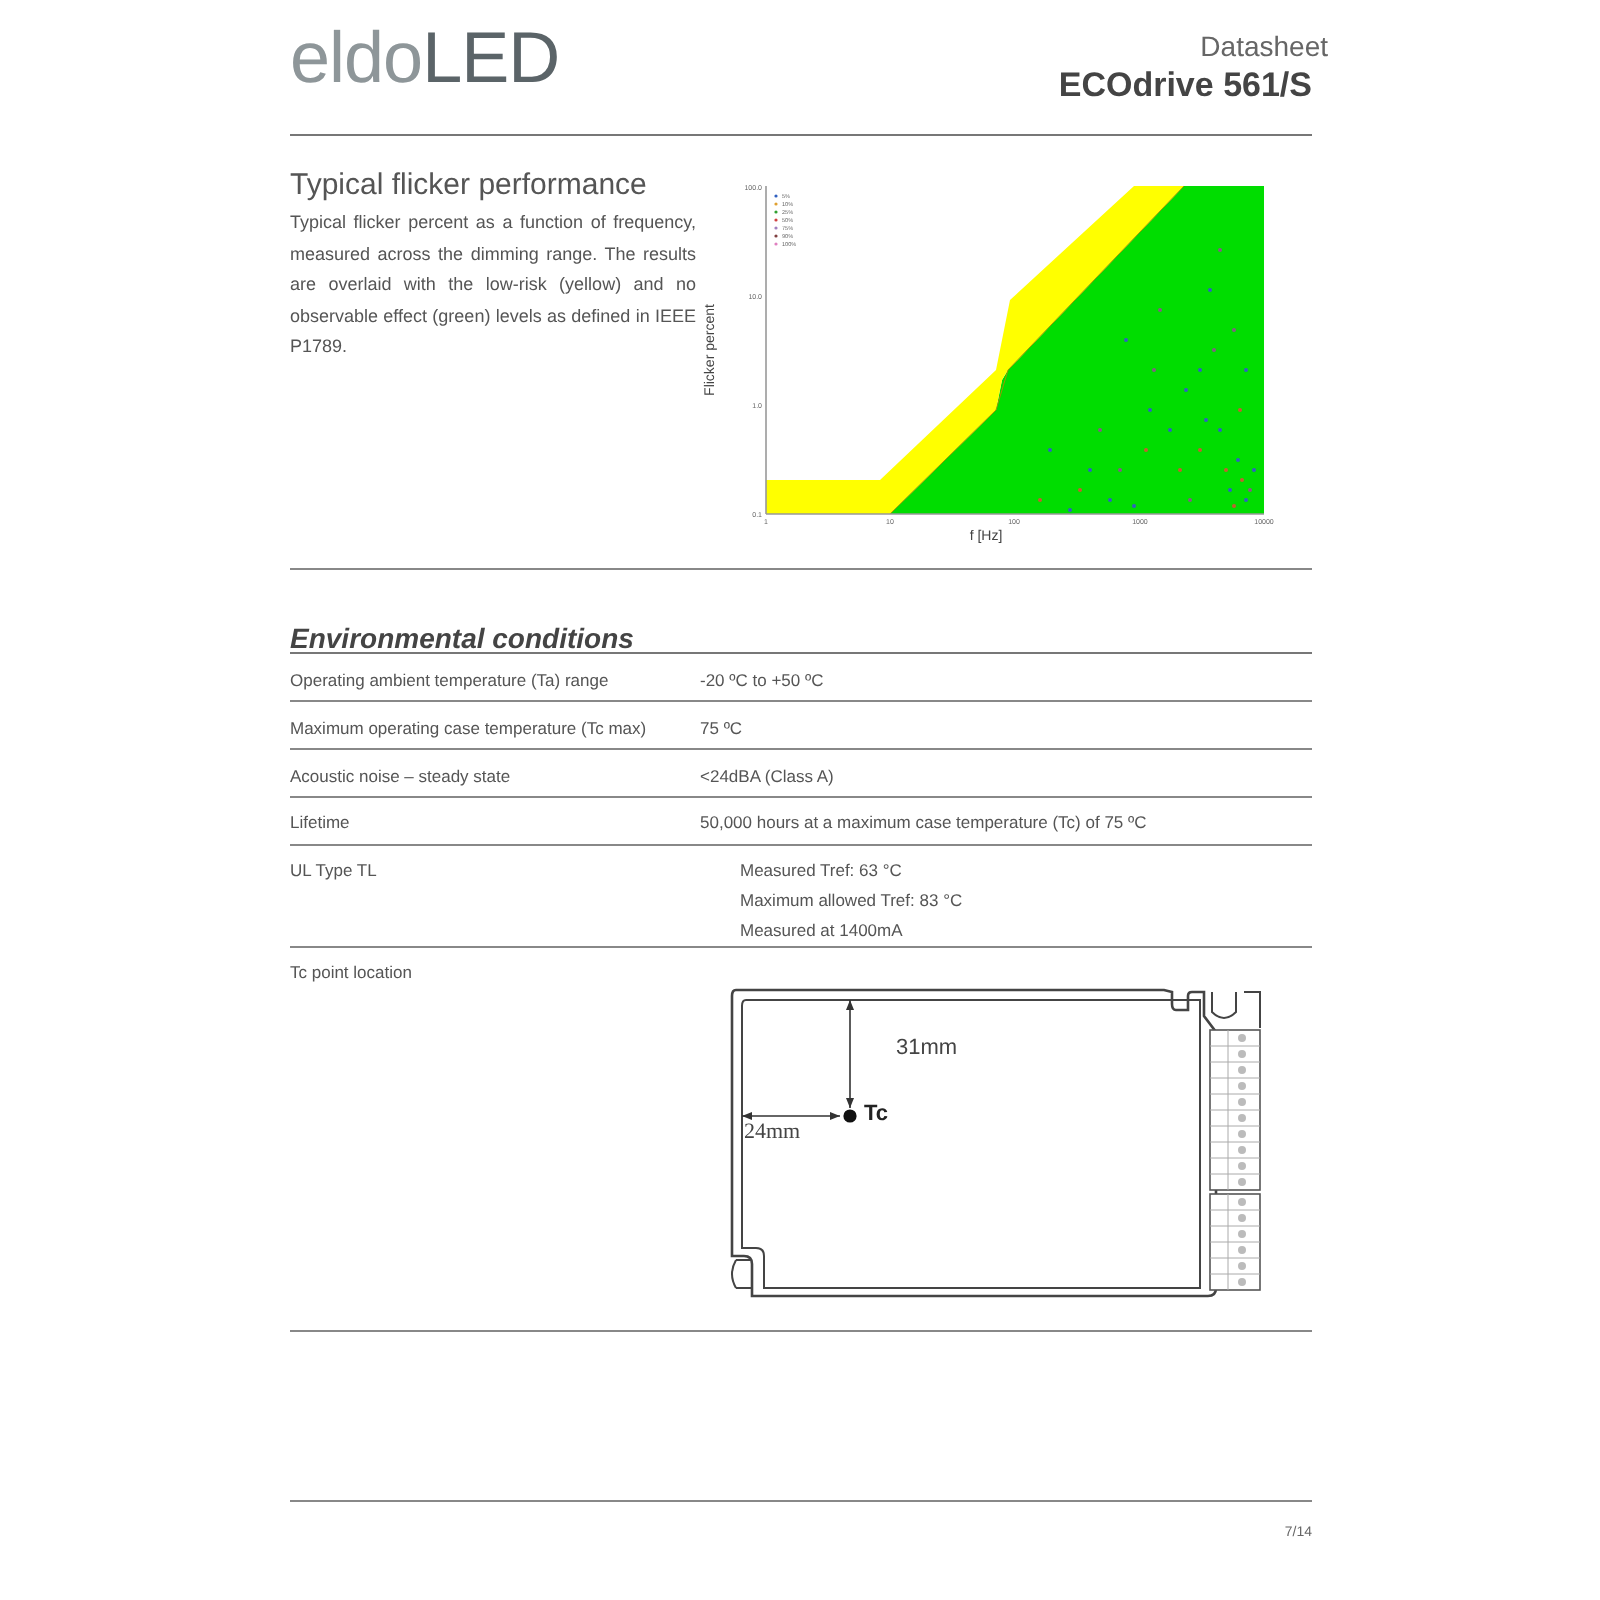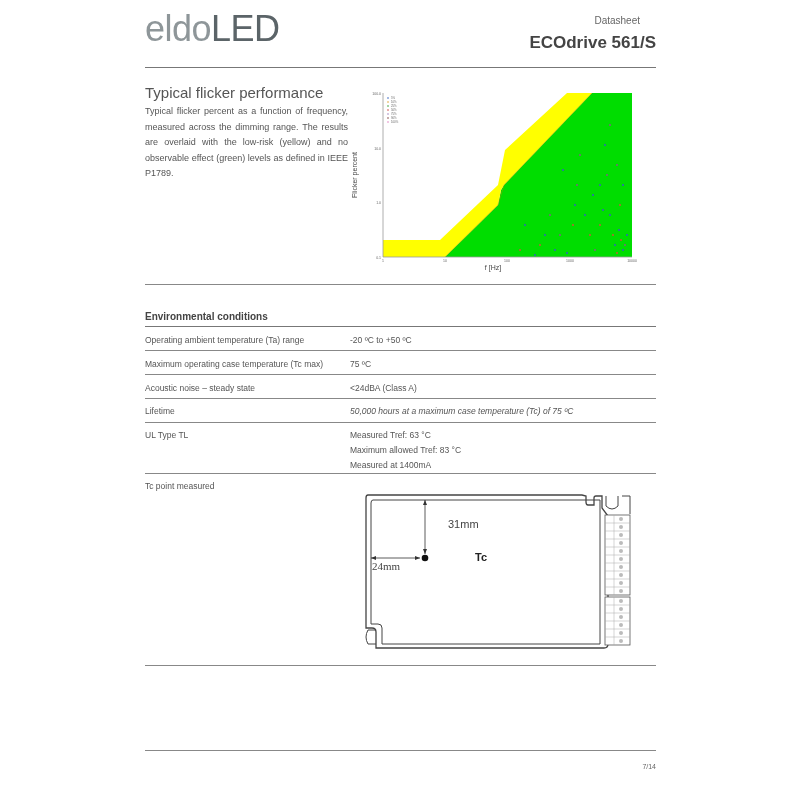--- a/index.html
+++ b/index.html
@@ -1,27 +1,27 @@
 <!DOCTYPE html>
 <html><head>
 <meta charset="utf-8">
 <style>
   html, body { margin:0; padding:0; background:#fff; }
   body { width:800px; height:800px; position:relative; font-family:"Liberation Sans", sans-serif; color:#555; overflow:hidden; }
   .logo { position:absolute; left:145px; top:8px; font-size:36px; letter-spacing:-0.5px; }
   .logo .l1 { color:#8e9699; }
   .logo .l2 { color:#5b6468; }
-  .hdr-sub { position:absolute; right:160px; top:15px; font-size:10px; color:#666;margin-left:45px; }
+  .hdr-sub { position:absolute; right:136px; top:15px; font-size:14px; color:#666;margin-left:45px; }
   .hdr-title { position:absolute; right:144px; top:33px; font-size:17px; font-weight:bold; color:#444; }
   .rule { position:absolute; left:145px; width:511px; height:1px; background:#777; }
   .rule.thin { background:#888; }
   .sec-label { position:absolute; left:145px; font-size:15px; color:#555; }
   .para { position:absolute; left:145px; top:104px; width:203px; font-size:9px; line-height:15.5px; text-align:justify; color:#555; }
   .chart { position:absolute; left:345px; top:85px; width:300px; height:190px; }
-  .env-title { position:absolute; left:145px; top:311px; font-size:10px; font-weight:bold; color:#444; }
+  .env-title { position:absolute; left:145px; top:311px; font-size:14px; font-weight:bold; color:#444;font-style:italic; }
   .row { position:absolute; left:145px; width:511px; font-size:8.5px; color:#555; }
   .row .k { position:absolute; left:0; }
   .row .v { position:absolute; left:205px; line-height:15px; }
   .pgnum { position:absolute; right:144px; top:763px; font-size:7px; color:#666; }
   .diagram { position:absolute; left:362px; top:490px; width:280px; height:162px; }
 </style>
 </head>
 <body>
 
 <div class="logo"><span class="l1">eldo</span><span class="l2">LED</span></div>
@@ -140,36 +140,36 @@
 <div class="rule thin" style="top:374px;"></div>
 
 <div class="row" style="top:383px;">
   <span class="k">Acoustic noise – steady state</span>
   <span class="v" style="top:-2px;">&lt;24dBA (Class A)</span>
 </div>
 <div class="rule thin" style="top:398px;"></div>
 
 <div class="row" style="top:406px;">
   <span class="k">Lifetime</span>
-  <span class="v" style="top:-2px;font-style:italic;">50,000 hours at a maximum case temperature (Tc) of 75 ºC</span>
+  <span class="v" style="top:-2px;">50,000 hours at a maximum case temperature (Tc) of 75 ºC</span>
 </div>
 <div class="rule thin" style="top:422px;"></div>
 
 <div class="row" style="top:430px;">
   <span class="k">UL Type TL</span>
-  <div class="v" style="top:-2px;">
+  <div class="v" style="top:-2px;margin-left:20px;">
     <div>Measured Tref: 63 °C</div>
     <div>Maximum allowed Tref: 83 °C</div>
     <div>Measured at 1400mA</div>
   </div>
 </div>
 <div class="rule thin" style="top:473px;"></div>
 
 <div class="row" style="top:481px;">
-  <span class="k">Tc point measured</span>
+  <span class="k">Tc point location</span>
 </div>
 
 <div class="diagram">
   <svg width="280" height="162" viewBox="0 0 280 162">
 
     <path d="M6,5 Q4,5 4,8 L4,138 L10,138 Q14,138 14,142 L14,158 L242,158 Q246,158 246,154 L246,26 L240,18 L240,6 L234,6 Q232,6 232,8 L232,15 L226,15 Q224,15 224,12 L224,6 L220,5 Z" fill="none" stroke="#444" stroke-width="1.3"></path>
 
     <path d="M11,10 Q9,10 9,13 L9,134 L16,134 Q20,134 20,138 L20,154 L238,154 L238,10 Z" fill="none" stroke="#444" stroke-width="1"></path>
 
     <path d="M6,140 L14,140 M6,154 L14,154 M6,140 Q2,147 6,154" fill="none" stroke="#444" stroke-width="1"></path>
@@ -218,19 +218,19 @@
     <line x1="63" y1="10" x2="63" y2="64" stroke="#333" stroke-width="0.8"></line>
     <polygon points="63,10 61,15 65,15" fill="#333"></polygon>
     <polygon points="63,64 61,59 65,59" fill="#333"></polygon>
     <line x1="9" y1="68" x2="58" y2="68" stroke="#333" stroke-width="0.8"></line>
     <polygon points="9,68 14,66 14,70" fill="#333"></polygon>
     <polygon points="58,68 53,66 53,70" fill="#333"></polygon>
     <circle cx="63" cy="68" r="3.3" fill="#111"></circle>
   </svg>
   <span style="position:absolute; left:70px; top:28px; font-size:11px; color:#444;margin-left:16px;">31mm</span>
   <span style="position:absolute; left:10px; top:70px; font-size:11px; color:#444;font-family:Liberation Serif, serif;">24mm</span>
-  <span style="position:absolute; left:70px; top:61px; font-size:11px; font-weight:bold; color:#222;margin-left:43px;">Tc</span>
+  <span style="position:absolute; left:70px; top:61px; font-size:11px; font-weight:bold; color:#222;">Tc</span>
 </div>
 
 <div class="rule thin" style="top:665px;"></div>
 
 <div class="rule thin" style="top:750px;"></div>
 <div class="pgnum">7/14</div>
 
 </body></html>

